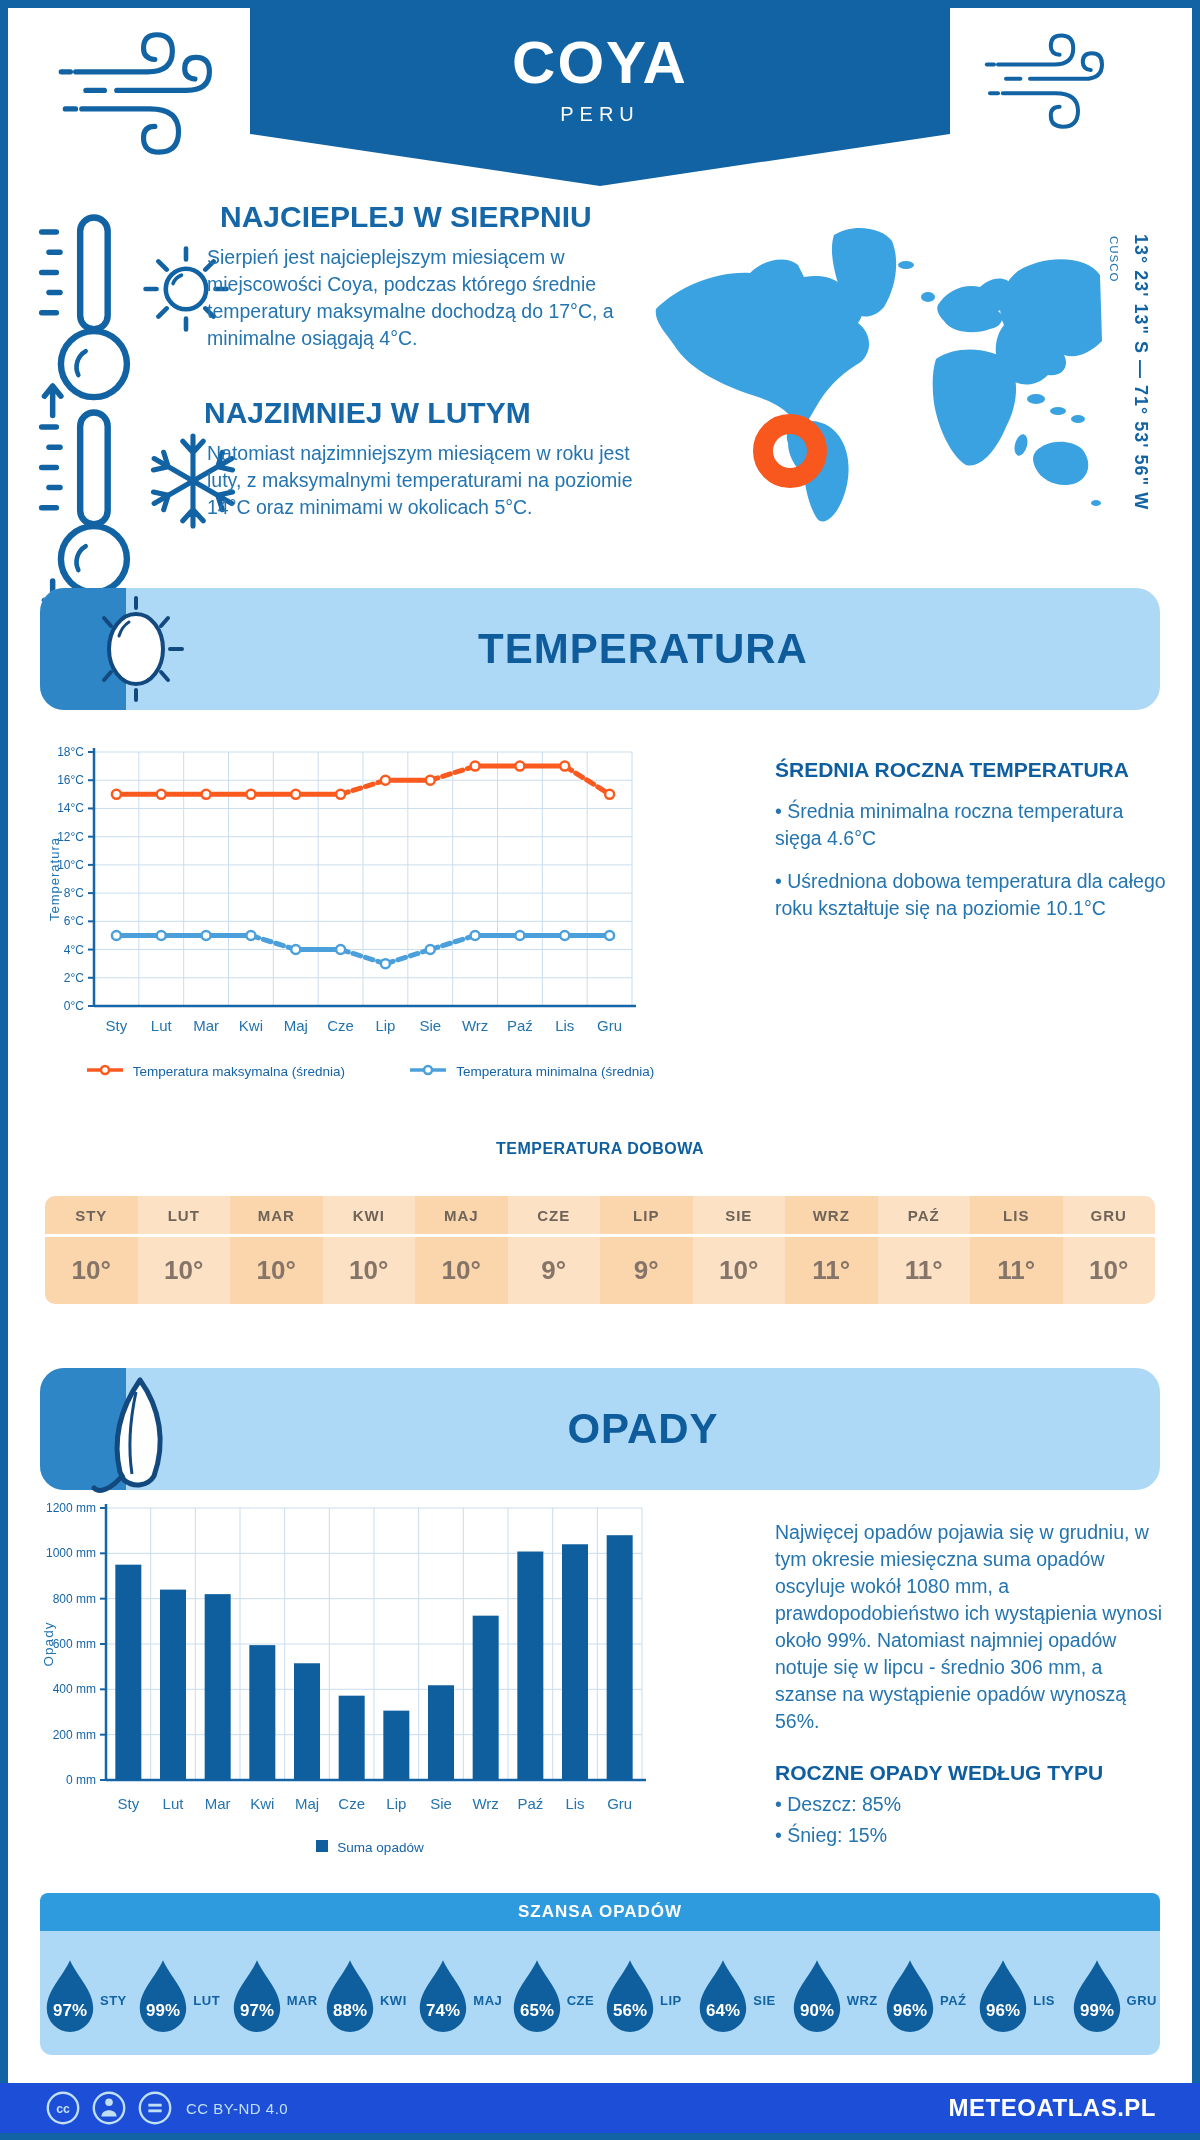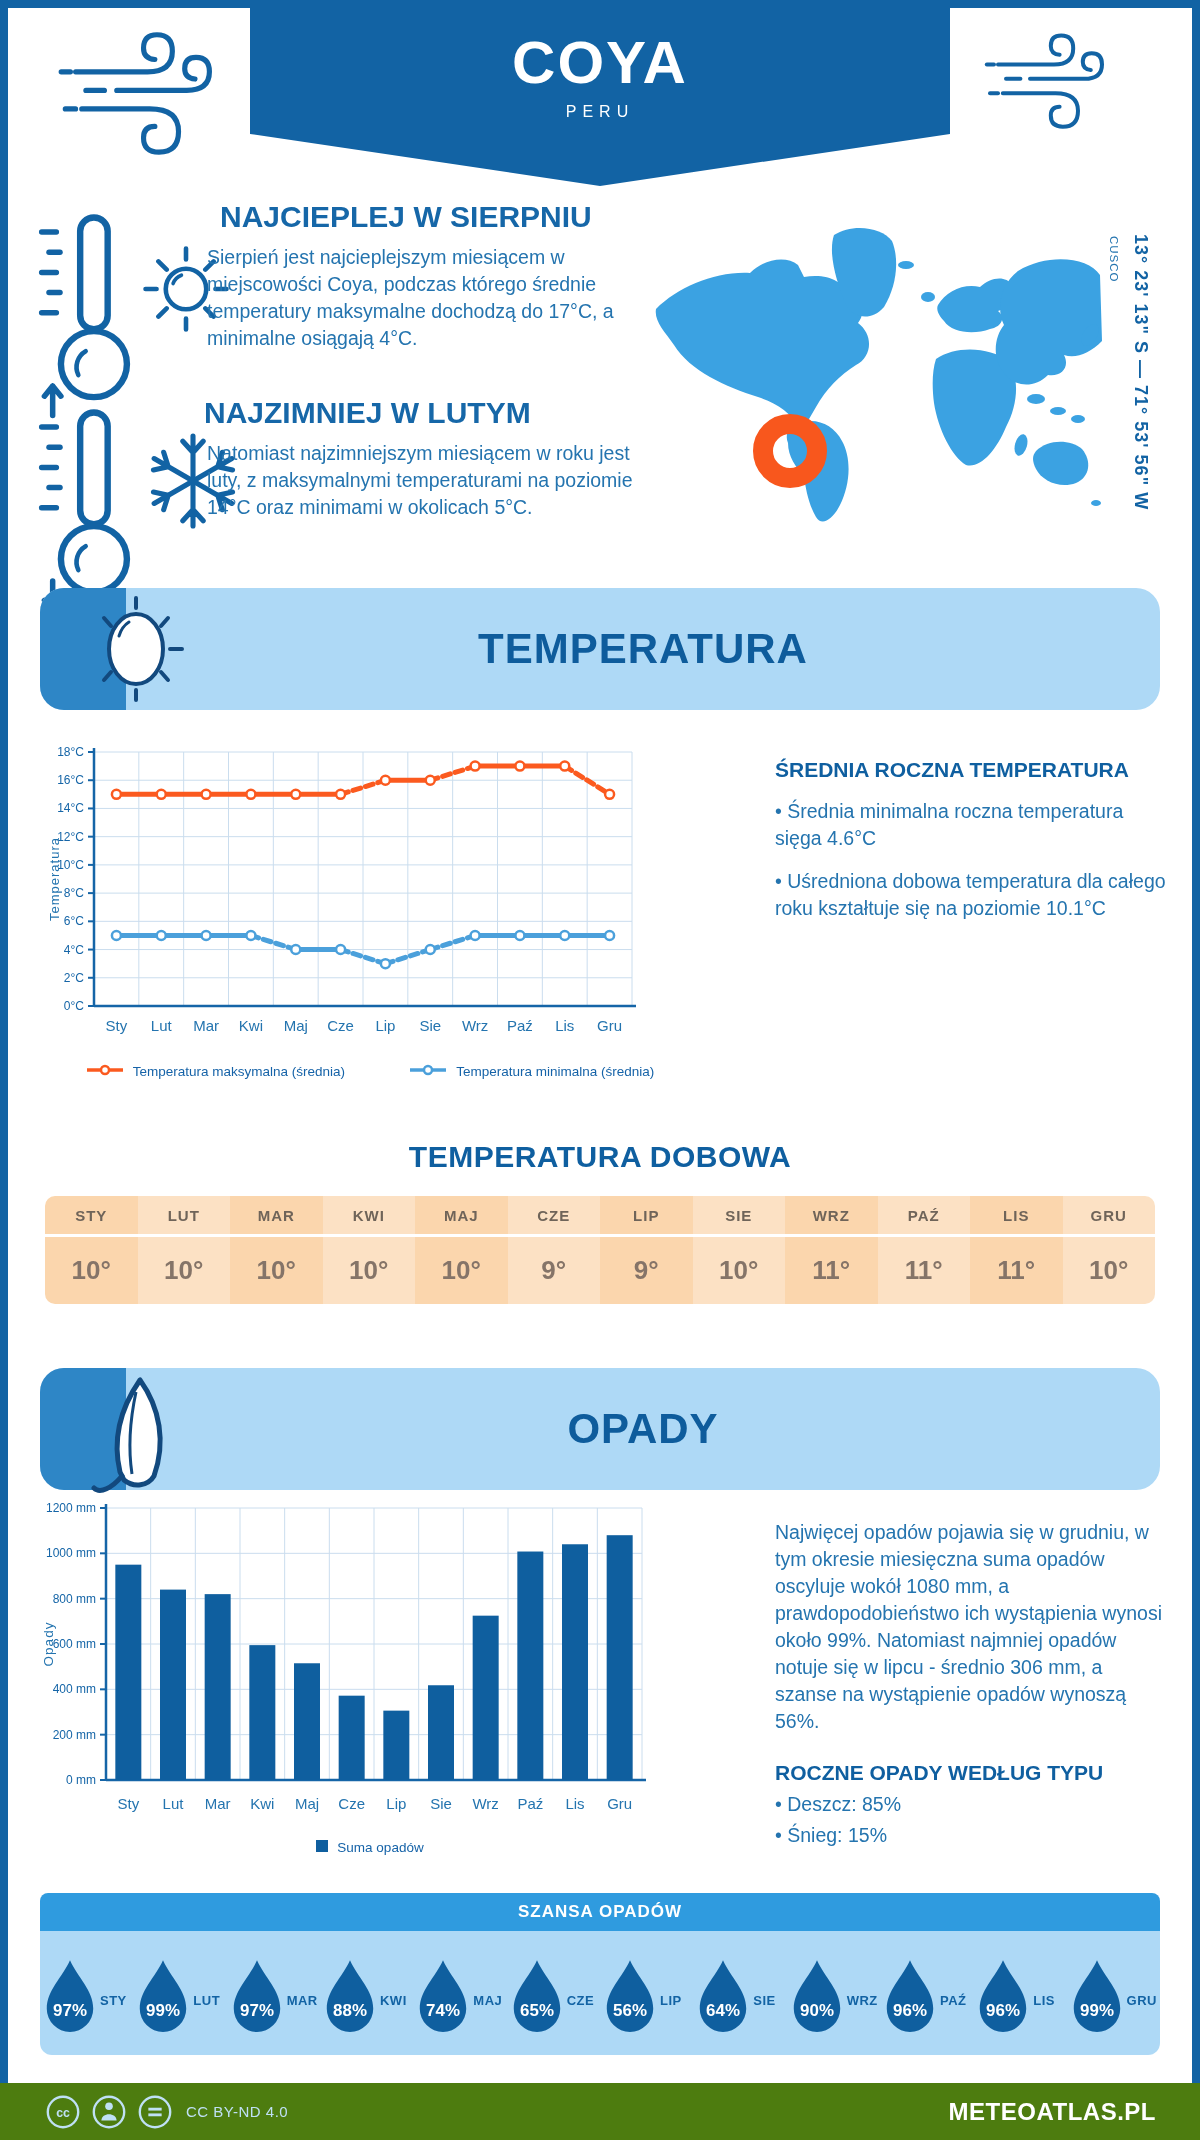--- a/index.html
+++ b/index.html
@@ -4,21 +4,21 @@
 <style>
   html,body{margin:0;padding:0}
   body{width:1200px;height:2140px;position:relative;background:#fff;
        font-family:"Liberation Sans",sans-serif;overflow:hidden}
   .frame{position:absolute;inset:0;border:8px solid #1263A4;z-index:60;pointer-events:none}
 
   
   .hero{position:absolute;left:250px;top:0;width:700px;height:186px;background:#1263A4;
         clip-path:polygon(0 0,100% 0,100% 72%,50% 100%,0 72%);z-index:65;text-align:center;color:#fff}
   .hero .t{margin-top:28px;font-size:60px;font-weight:bold;letter-spacing:2px}
-  .hero .s{font-size:16px;letter-spacing:6px;margin-top:6px}
+  .hero .s{font-size:20px;letter-spacing:6px;margin-top:6px}
   .icon{position:absolute}
 
   
   .sec-head{position:absolute;font-size:30px;font-weight:bold;color:#1667A8}
   .sec-body{position:absolute;font-size:19.5px;line-height:27px;color:#2474AF}
 
   
   .vert{position:absolute;writing-mode:vertical-rl;color:#1263A4;font-weight:bold}
   .coords{left:1130px;top:234px;font-size:18px;letter-spacing:1px}
   .region{left:1108px;top:236px;font-size:11.5px;font-weight:normal;color:#2474AF;letter-spacing:1px}
@@ -34,42 +34,42 @@
   .col-text{font-size:19.5px;line-height:27px;color:#2474AF}
   .rcol{position:absolute;left:775px;width:392px}
   .bullet{margin-top:16px}
 
   
   .legend{position:absolute;display:flex;justify-content:center;gap:64px;align-items:center}
   .legend .item{display:flex;gap:9px;font-size:13.5px;color:#1663A8}
 
   
   .daily-title{position:absolute;left:0;top:1140px;width:1200px;text-align:center;
-               font-size:30px;font-weight:bold;color:#0F5FA0;letter-spacing:0.5px}
+               font-size:16px;font-weight:bold;color:#0F5FA0;letter-spacing:0.5px}
   .daily{position:absolute;left:45px;top:1196px;width:1110px;height:108px;border-radius:10px;
          overflow:hidden;display:flex}
   .daily .col{flex:1;display:flex;flex-direction:column}
   .daily .col:nth-child(odd){background:#FBD6AD}
   .daily .col:nth-child(even){background:#FCE1C4}
   .daily .m{height:38px;line-height:40px;text-align:center;font-size:15px;font-weight:bold;
             color:#6F6459;letter-spacing:1px;border-bottom:3px solid #fff}
   .daily .v{flex:1;display:flex;align-items:center;justify-content:center;font-size:26px;
             font-weight:bold;color:#857468}
 
   
   .chance-head{position:absolute;left:40px;top:1893px;width:1120px;height:38px;background:#2F9BDF;
                border-radius:8px 8px 0 0;color:#fff;font-weight:bold;font-size:17px;letter-spacing:1px;
                display:flex;align-items:center;justify-content:center}
   .chance-body{position:absolute;left:40px;top:1931px;width:1120px;height:124px;background:#AED9F6;
                border-radius:0 0 12px 12px;display:flex}
   .chance-body .cell{flex:1;display:flex;align-items:center;padding-top:12px}
   .chance-body .mon{margin-top:3px;font-size:13px;font-weight:bold;color:#1263A4;letter-spacing:0.5px}
 
   
-  .footer{position:absolute;left:0;top:2083px;width:1200px;height:57px;background:#4d7c0f;z-index:70;
+  .footer{position:absolute;left:0;top:2083px;width:1200px;height:50px;background:#1d4ed8;z-index:70;
           display:flex;align-items:center;padding:0 44px;box-sizing:border-box}
   .footer .lic{color:#BFE0F5;font-weight:normal;font-size:15px;letter-spacing:0.5px;margin-left:12px}
   .footer .brand{margin-left:auto;color:#fff;font-weight:bold;font-size:24px;letter-spacing:0.5px}
   .ccicons{display:flex;gap:8px}
 </style>
 </head>
 <body>
 
 <div class="frame"></div>
 

